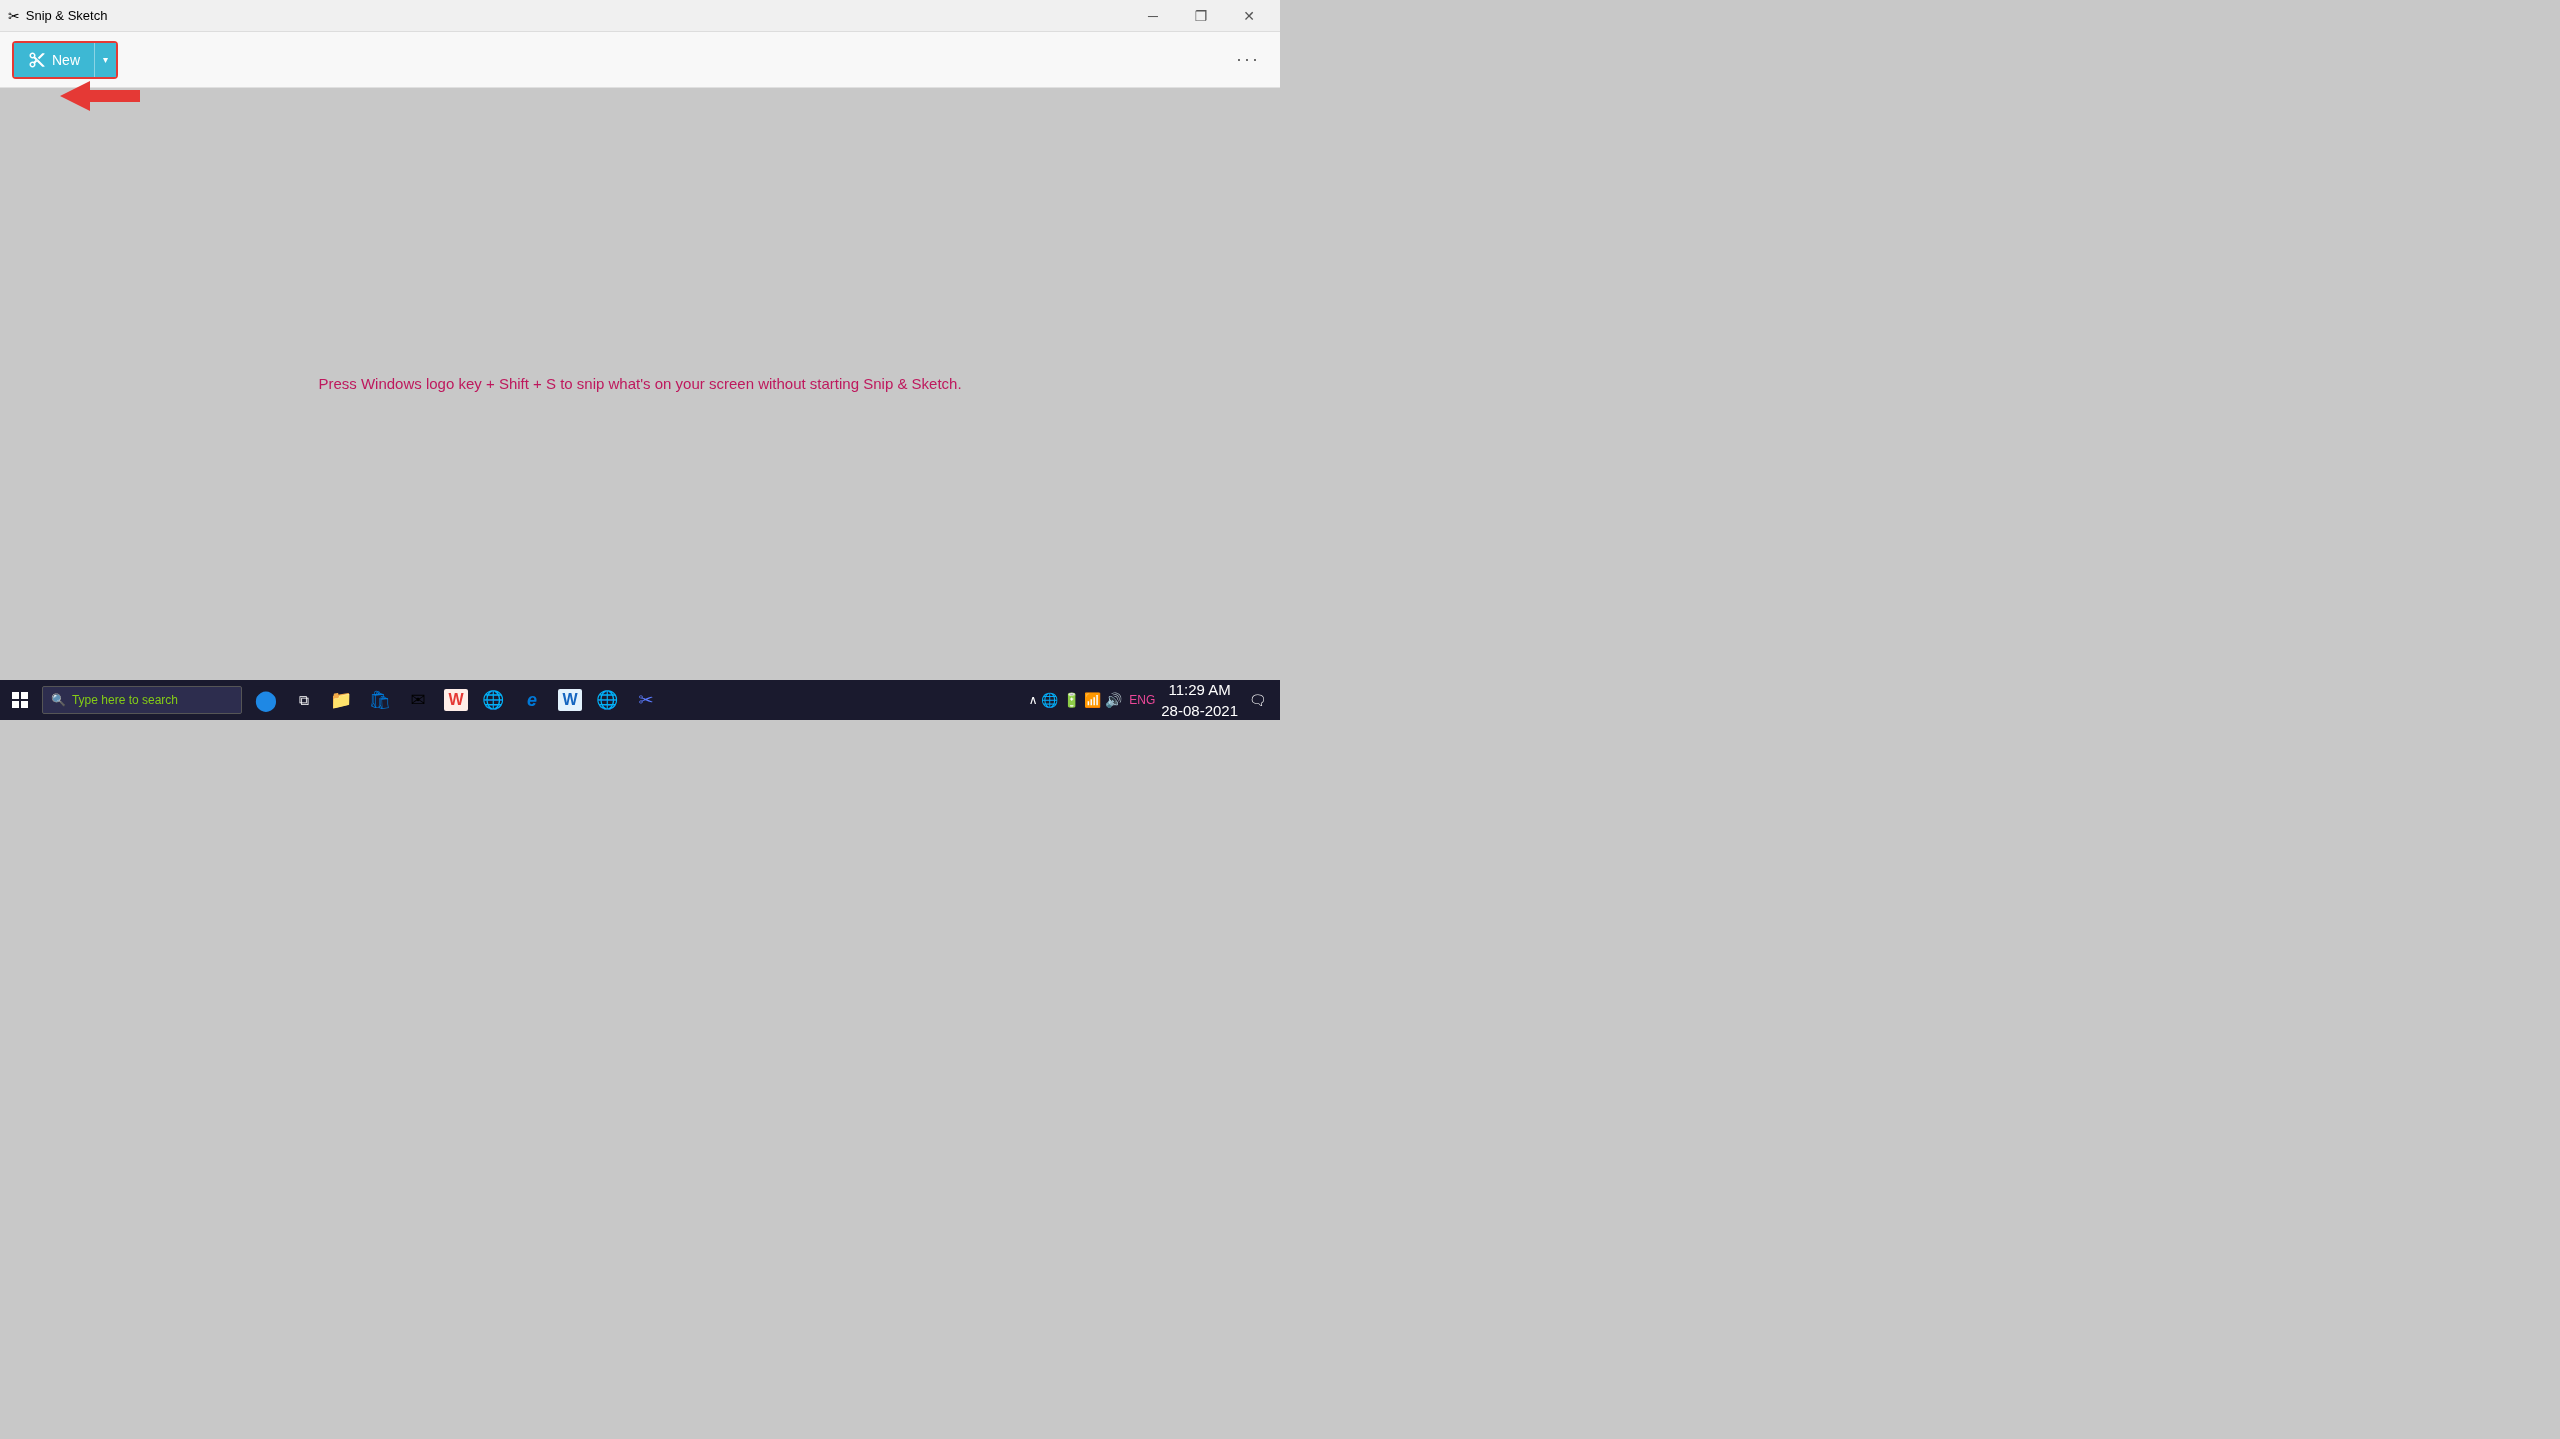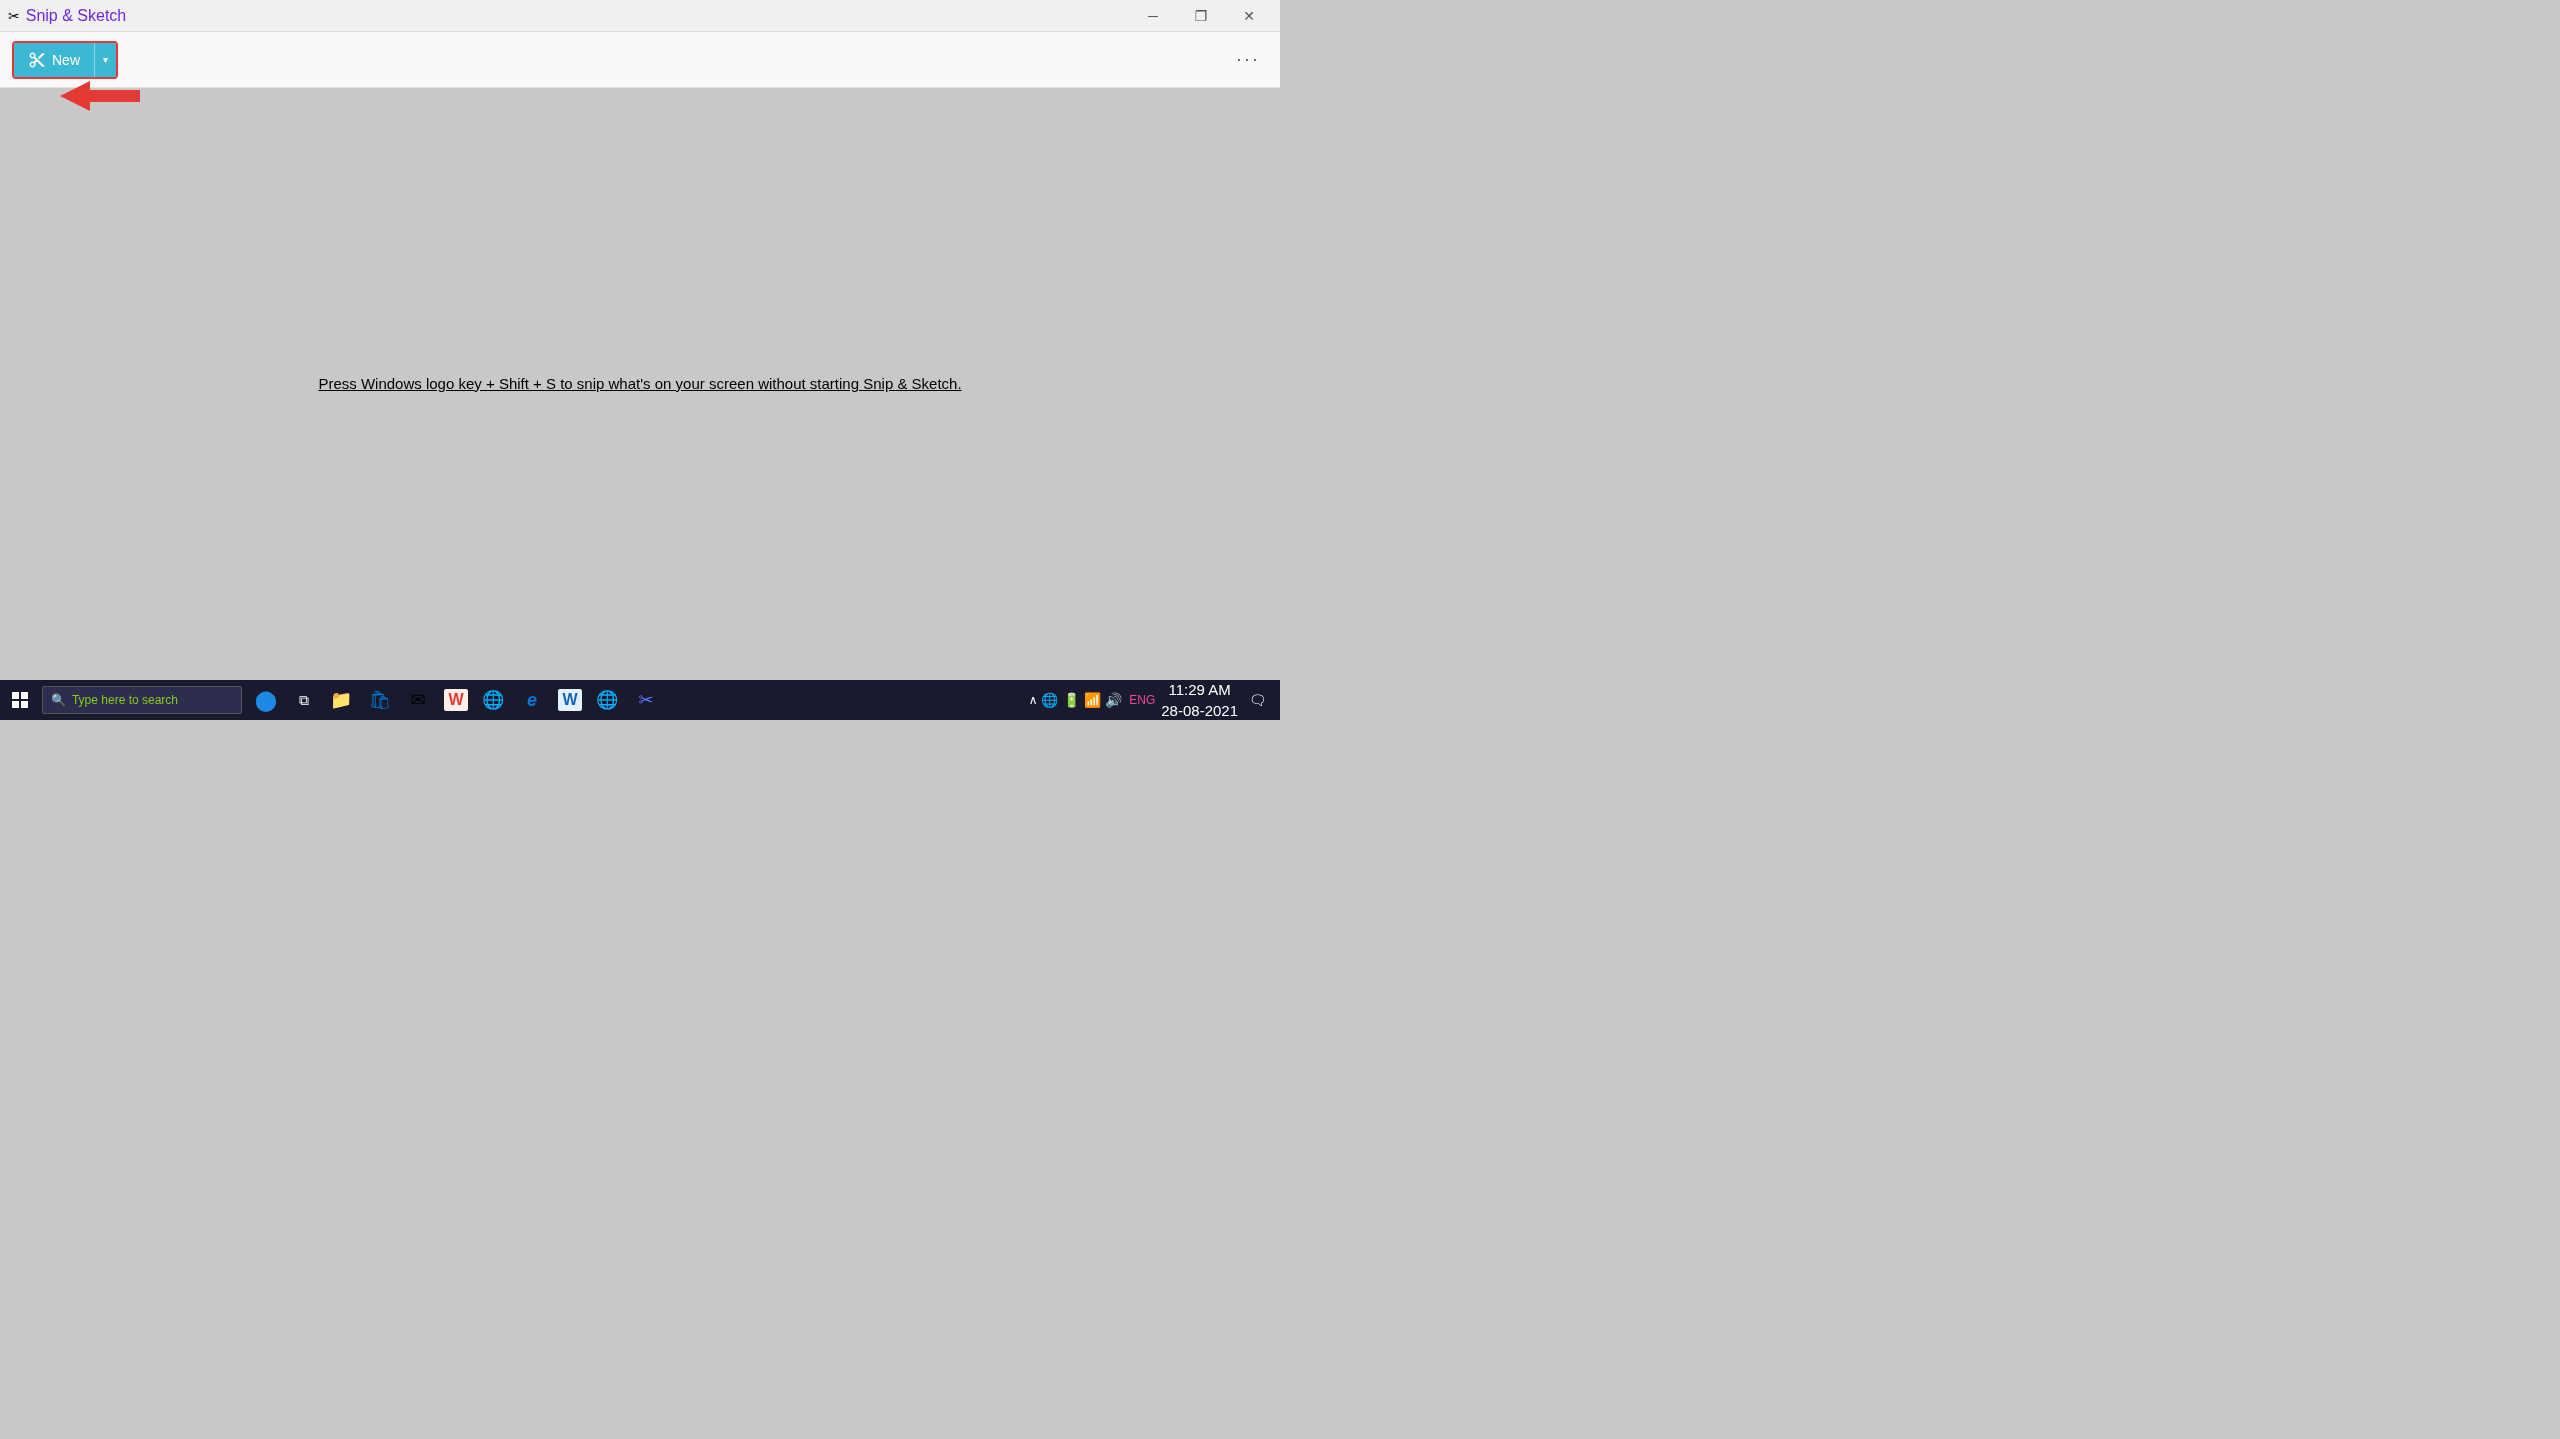--- a/index.html
+++ b/index.html
@@ -21,22 +21,22 @@
       justify-content: space-between;
       padding: 0 8px;
       border-bottom: 1px solid #ddd;
     }
     .title-bar-left {
       display: flex;
       align-items: center;
       gap: 6px;
     }
     .title-bar-title {
-      font-size: 16px;
-      color: #6d28d9;
+      font-size: 13px;
+      color: #000000;
     }
     .title-bar-controls {
       display: flex;
       align-items: center;
       gap: 2px;
     }
     .title-bar-btn {
       width: 46px;
       height: 32px;
       display: flex;
@@ -113,25 +113,24 @@
     
     .main-content {
       height: calc(100% - 32px - 56px - 40px);
       background: #c8c8c8;
       display: flex;
       align-items: center;
       justify-content: center;
     }
     .hint-text {
       font-size: 15px;
-      color: #000000;
+      color: #be185d;
       text-align: right;
       max-width: 700px;
       line-height: 1.5;
-      text-decoration: underline;
     }
 
     
     .taskbar {
       position: absolute;
       bottom: 0;
       left: 0;
       right: 0;
       height: 40px;
       background: #1a1a2e;

